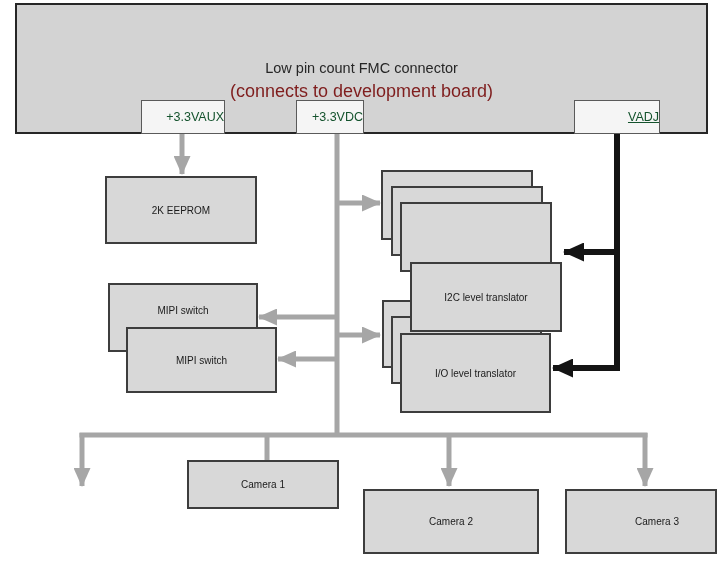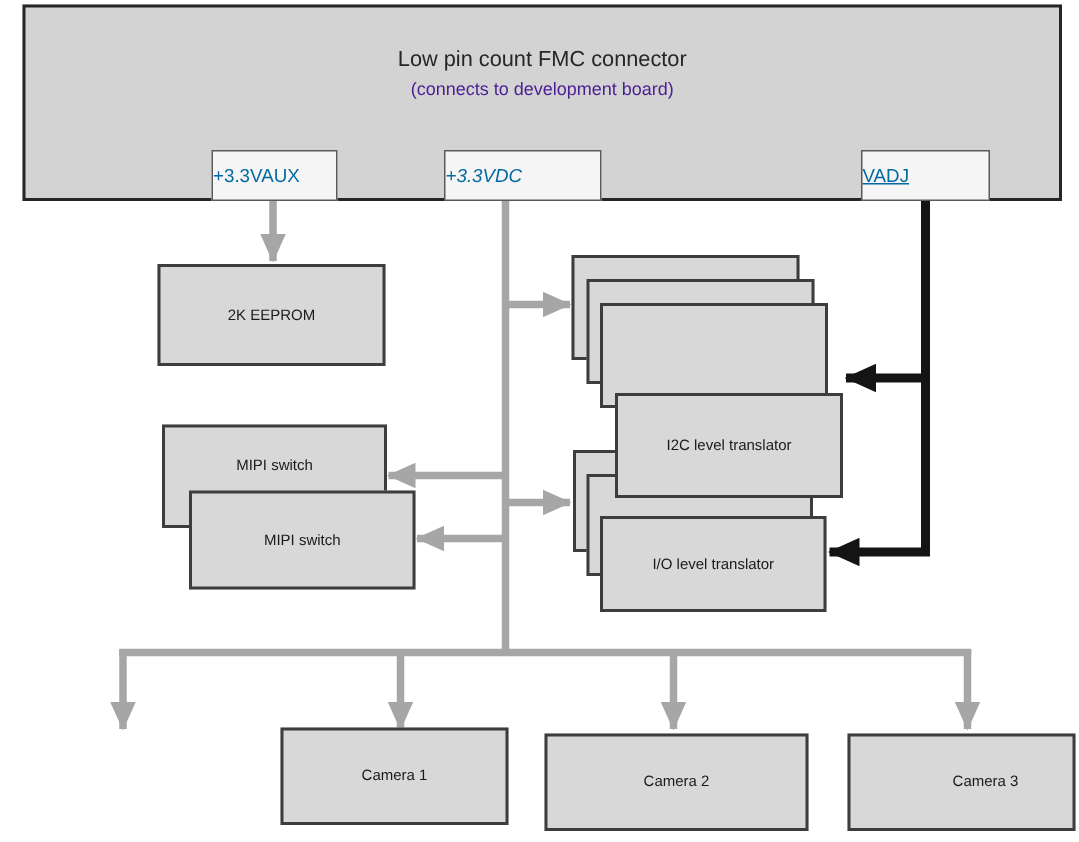--- a/index.html
+++ b/index.html
@@ -7,32 +7,32 @@
     position:relative;
     width:719px;height:561px;
     font-family:"Liberation Sans", sans-serif;
     background:#ffffff;
     overflow:hidden;
   }
   .connector-box{
     position:absolute;left:15px;top:3px;width:693px;height:131px;
     background:#d3d3d3;border:2px solid #262626;box-sizing:border-box;
     display:flex;flex-direction:column;align-items:center;justify-content:flex-start;
-    padding-top:26px;z-index:2;
+    padding-top:54px;z-index:2;
   }
   .connector-title{font-size:14.5px;color:#262626;line-height:1.35;}
-  .connector-subtitle{font-size:12px;color:#4c1d95;line-height:1.35;}
+  .connector-subtitle{font-size:18px;color:#7f1d1d;line-height:1.35;}
   .rail{
     position:absolute;top:100px;height:34px;
     background:#f5f5f5;border:1.5px solid #5a5a5a;box-sizing:border-box;
-    display:flex;align-items:center;justify-content:flex-start;
-    font-size:12.5px;color:#0369a1;z-index:4;
+    display:flex;align-items:center;justify-content:flex-end;
+    font-size:12.5px;color:#14532d;z-index:4;
   }
   .rail-vaux{left:141px;width:84px;}
-  .rail-vdc{left:296px;width:105px;font-style:italic;}
+  .rail-vdc{left:296px;width:68px;}
   .rail-vadj{left:574px;width:86px;text-decoration:underline;}
   .block{
     position:absolute;
     background:#d8d8d8;border:2px solid #3d3d3d;box-sizing:border-box;
     display:flex;align-items:center;justify-content:center;
     font-size:10px;color:#1a1a1a;z-index:3;
   }
   .stackbox{
     position:absolute;
     background:#d8d8d8;border:2px solid #3d3d3d;box-sizing:border-box;
@@ -102,25 +102,25 @@
 
   <div class="block" style="left:108px;top:283px;width:150px;height:69px;z-index:3;">
     <span style="margin-bottom:14px;">MIPI switch</span>
   </div>
   <div class="block" style="left:126px;top:327px;width:151px;height:66px;z-index:4;">
     <span>MIPI switch</span>
   </div>
 
   <div class="stackbox" style="left:382px;top:300px;width:151px;height:68px;z-index:3;"></div>
   <div class="stackbox" style="left:391px;top:316px;width:151px;height:68px;z-index:4;"></div>
-  <div class="block" style="left:400px;top:344px;width:151px;height:64px;z-index:5;">
+  <div class="block" style="left:400px;top:333px;width:151px;height:80px;z-index:5;">
     <span>I/O level translator</span>
   </div>
 
-  <div class="block" style="left:187px;top:485px;width:152px;height:65px;">
+  <div class="block" style="left:187px;top:460px;width:152px;height:49px;">
     <span>Camera 1</span>
   </div>
   <div class="block" style="left:363px;top:489px;width:176px;height:65px;">
     <span>Camera 2</span>
   </div>
   <div class="block" style="left:565px;top:489px;width:152px;height:65px;padding-left:32px;">
     <span>Camera 3</span>
   </div>
 
 </div>

